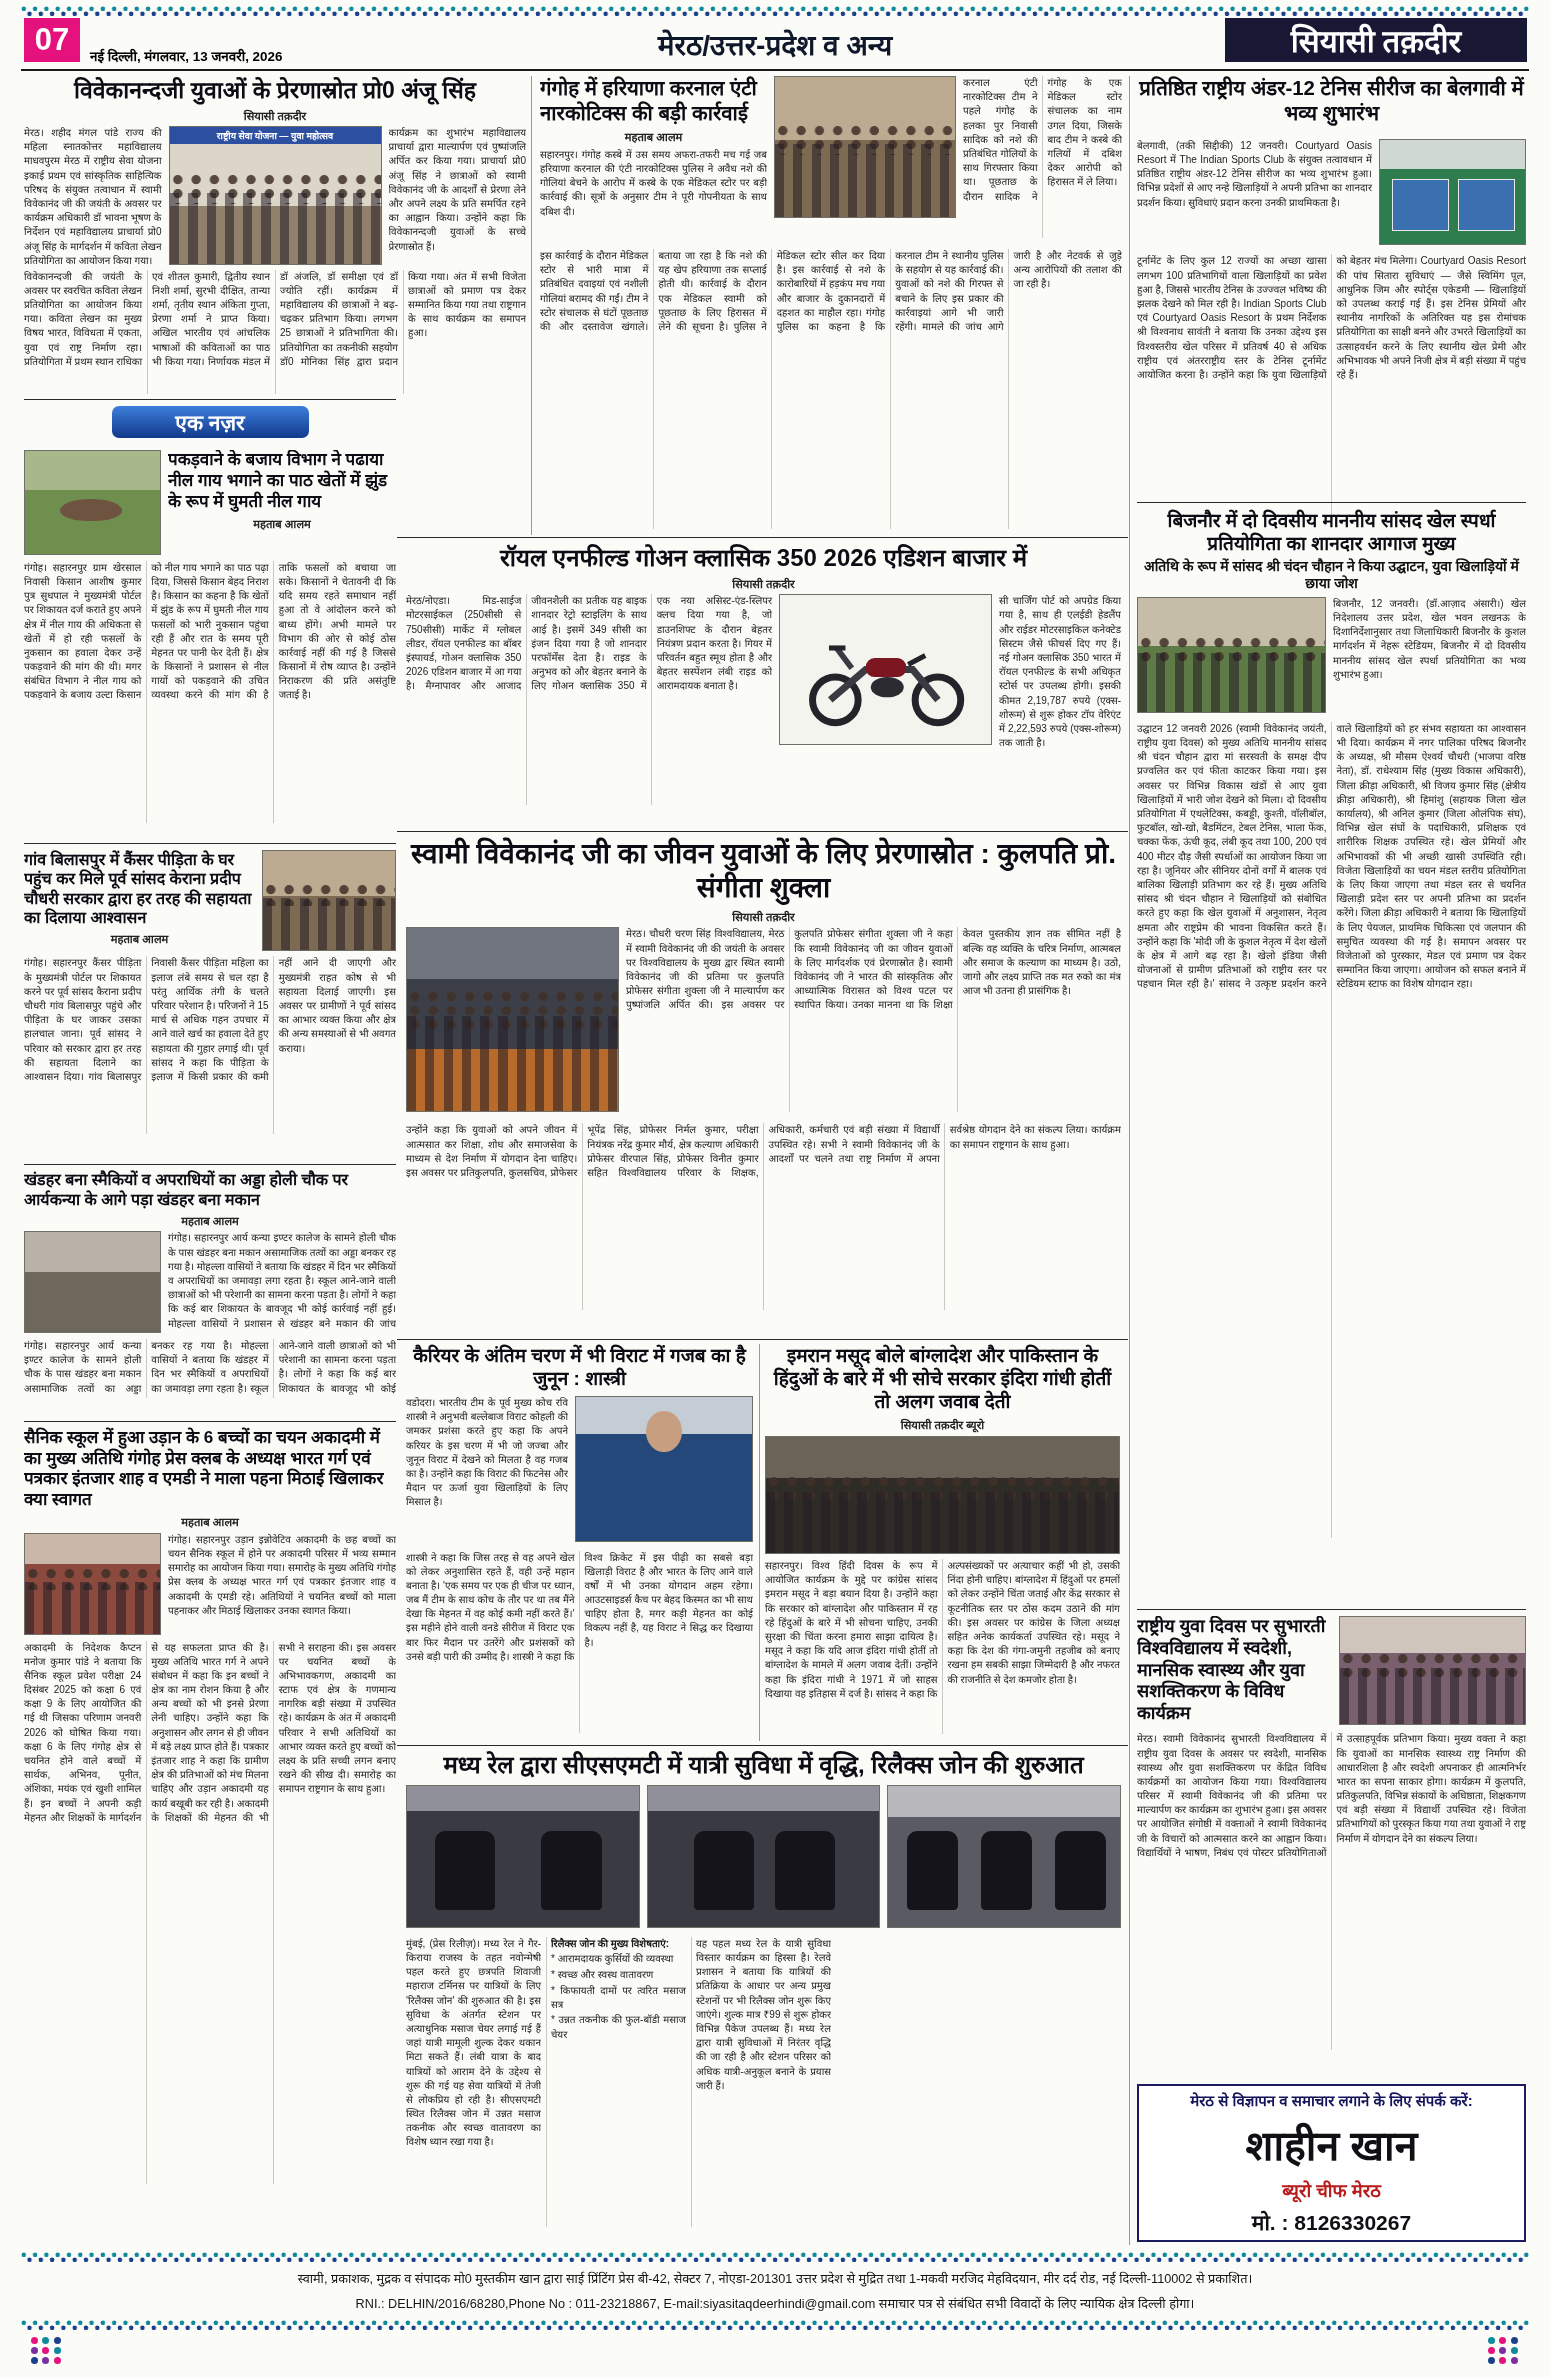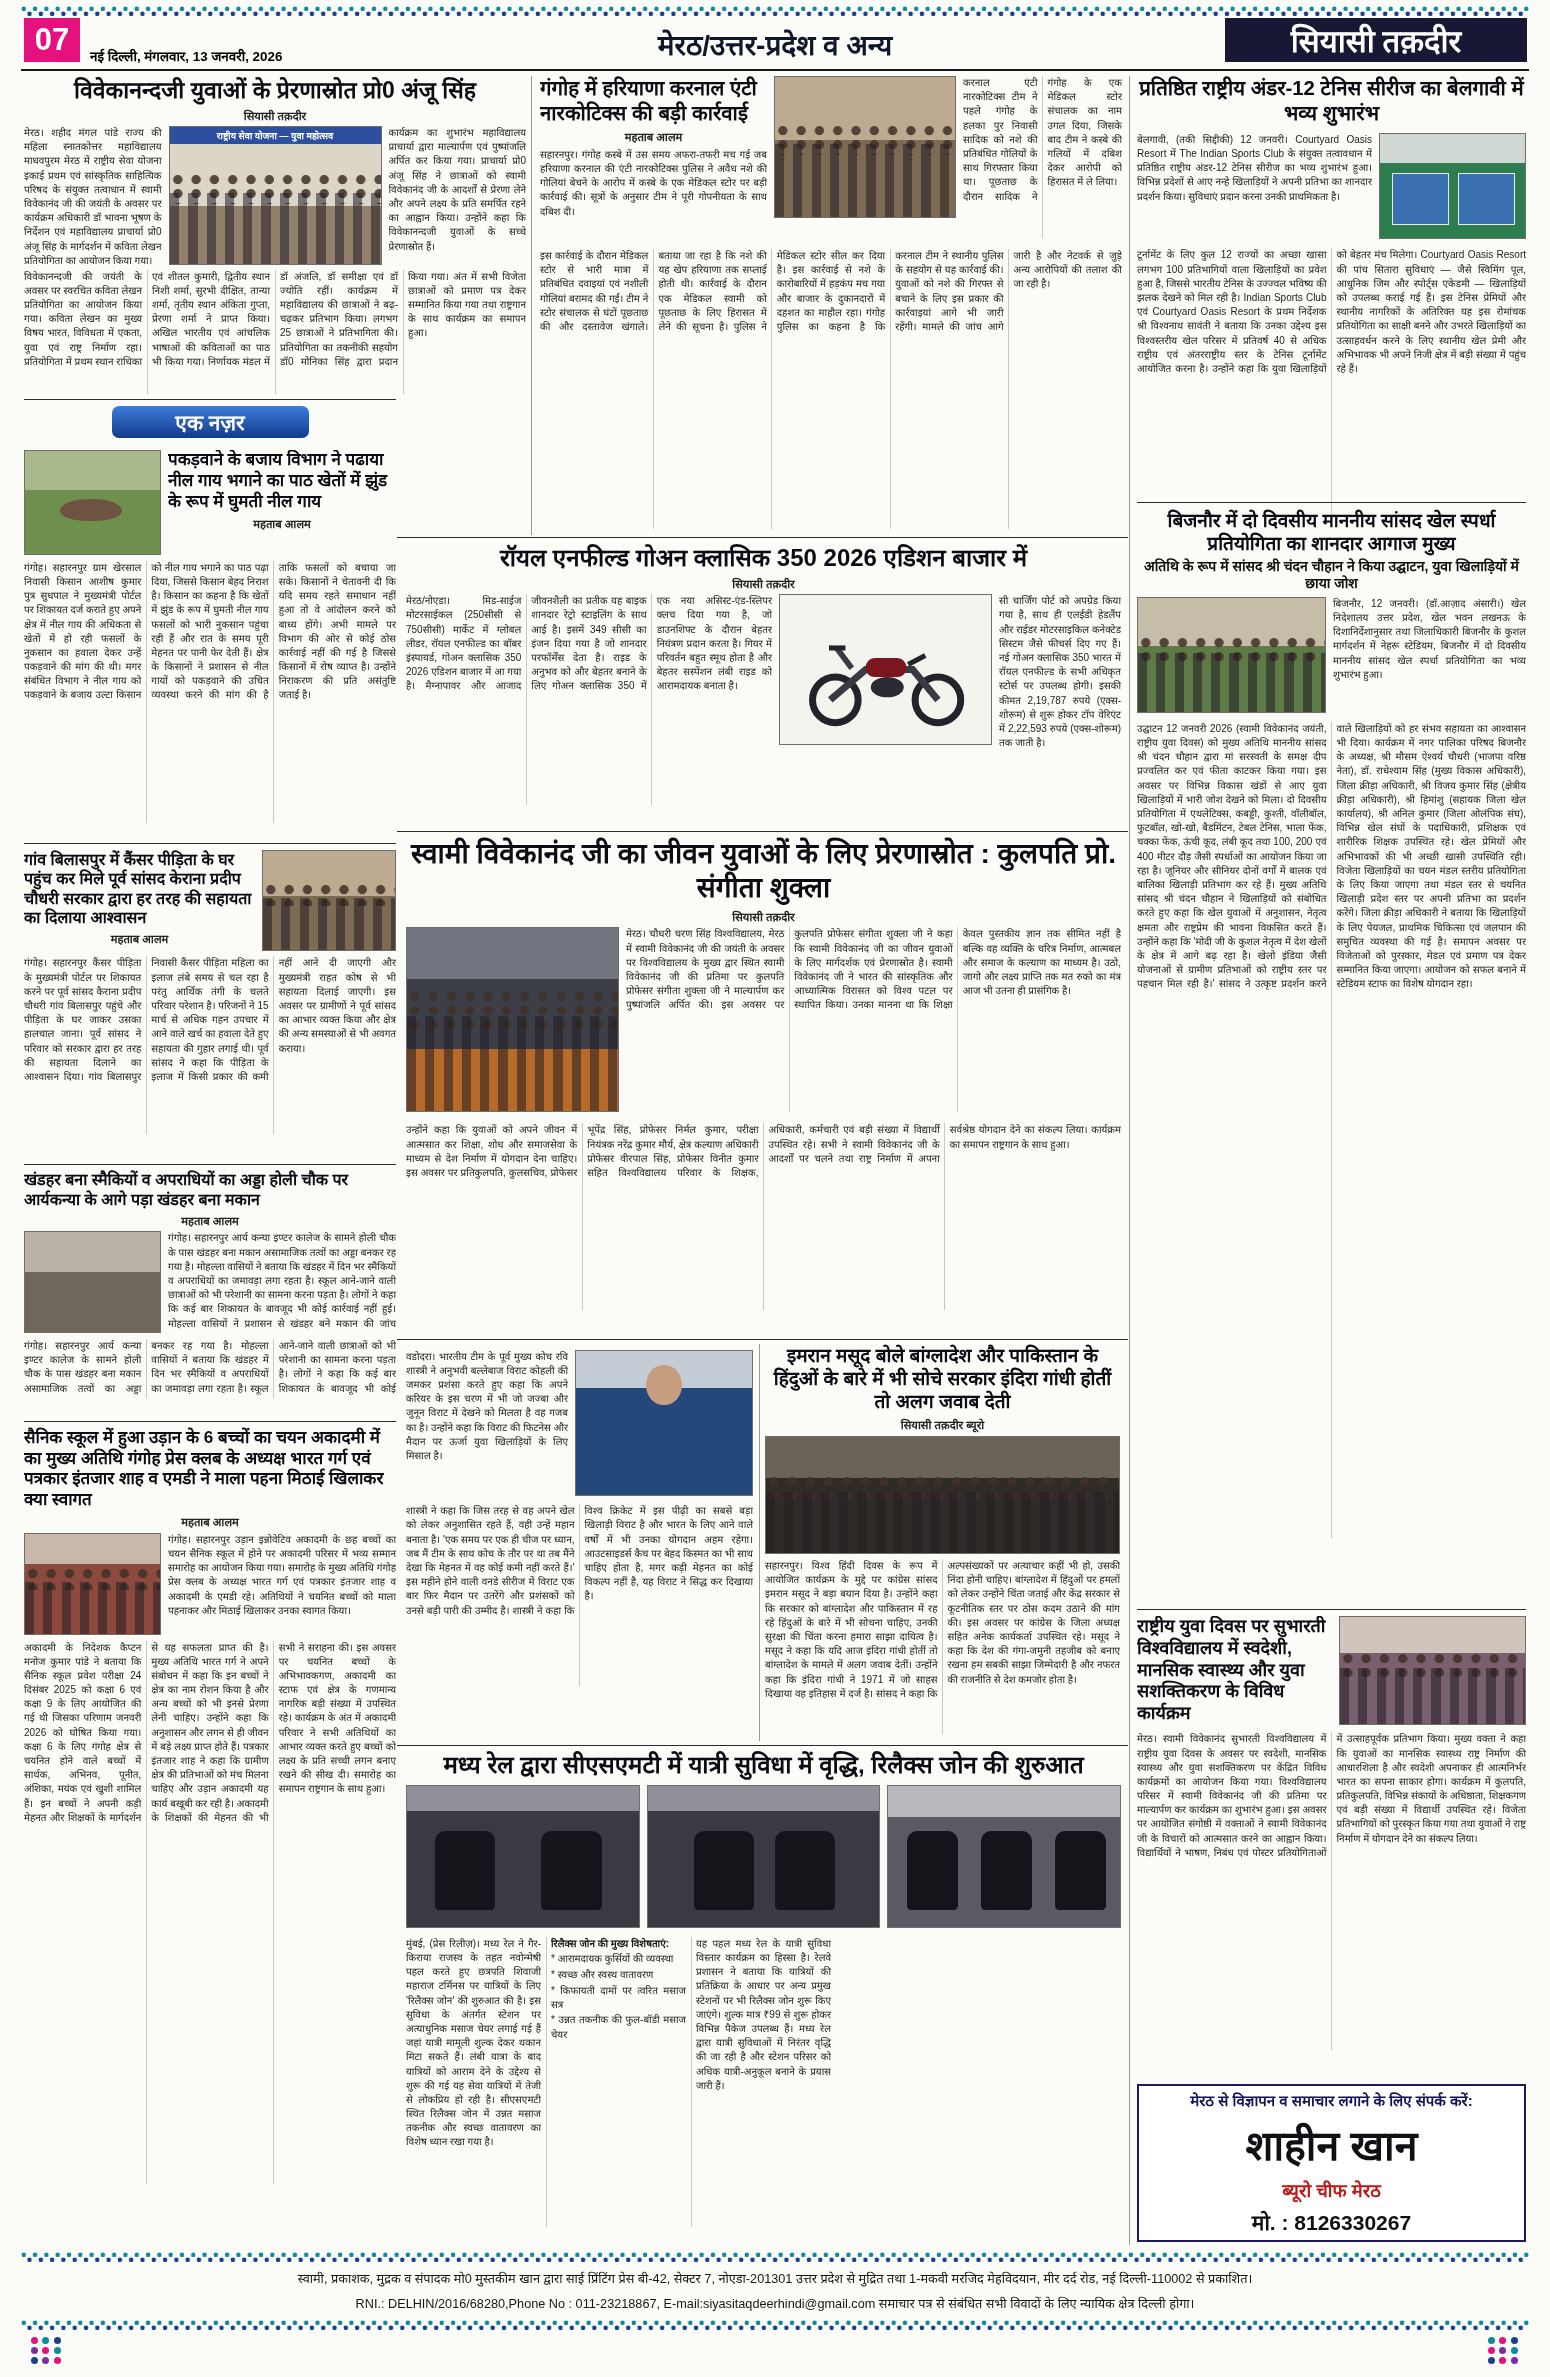--- a/index.html
+++ b/index.html
@@ -115,21 +115,21 @@
       <div class="photo ph-crowd ppl crowdheads" style="width:180px;height:140px;"></div>
       <div class="body colfill cols2" style="height:162px;">करनाल एंटी नारकोटिक्स टीम ने पहले गंगोह के हलका पुर निवासी सादिक को नशे की प्रतिबंधित गोलियों के साथ गिरफ्तार किया था। पूछताछ के दौरान सादिक ने गंगोह के एक मेडिकल स्टोर संचालक का नाम उगल दिया, जिसके बाद टीम ने कस्बे की गलियों में दबिश देकर आरोपी को हिरासत में ले लिया।</div>
     </div>
     <div class="body cols5" style="height:280px;margin-top:7px;">इस कार्रवाई के दौरान मेडिकल स्टोर से भारी मात्रा में प्रतिबंधित दवाइयां एवं नशीली गोलियां बरामद की गईं। टीम ने स्टोर संचालक से घंटों पूछताछ की और दस्तावेज खंगाले। बताया जा रहा है कि नशे की यह खेप हरियाणा तक सप्लाई होती थी। कार्रवाई के दौरान एक मेडिकल स्वामी को पूछताछ के लिए हिरासत में लेने की सूचना है। पुलिस ने मेडिकल स्टोर सील कर दिया है। इस कार्रवाई से नशे के कारोबारियों में हड़कंप मच गया और बाजार के दुकानदारों में दहशत का माहौल रहा। गंगोह पुलिस का कहना है कि करनाल टीम ने स्थानीय पुलिस के सहयोग से यह कार्रवाई की। युवाओं को नशे की गिरफ्त से बचाने के लिए इस प्रकार की कार्रवाइयां आगे भी जारी रहेंगी। मामले की जांच आगे जारी है और नेटवर्क से जुड़े अन्य आरोपियों की तलाश की जा रही है।</div>
   </section>
 
   <div class="vrule abs" style="left:1129px;top:76px;height:2169px;"></div>
 
   <section class="abs" style="left:1137px;top:76px;width:389px;height:450px;overflow:hidden;">
     <h2 class="hl" style="font-size:20.4px;">प्रतिष्ठित राष्ट्रीय अंडर-12 टेनिस सीरीज का बेलगावी में भव्य शुभारंभ</h2>
-    <div class="row" style="height:110px;margin-top:7px;">
+    <div class="row" style="height:110px;margin-top:13px;">
       <div class="body colfill">बेलगावी, (तकी सिद्दीकी) 12 जनवरी। Courtyard Oasis Resort में The Indian Sports Club के संयुक्त तत्वावधान में प्रतिष्ठित राष्ट्रीय अंडर-12 टेनिस सीरीज का भव्य शुभारंभ हुआ। विभिन्न प्रदेशों से आए नन्हे खिलाड़ियों ने अपनी प्रतिभा का शानदार प्रदर्शन किया। सुविधाएं प्रदान करना उनकी प्राथमिकता है।</div>
       <div class="photo ph-tennis" style="width:145px;height:104px;">
         <div class="court" style="left:8%;top:38%;width:38%;height:48%;"></div>
         <div class="court" style="left:54%;top:38%;width:38%;height:48%;"></div>
       </div>
     </div>
     <div class="body cols2" style="height:271px;margin-top:5.6px;">टूर्नामेंट के लिए कुल 12 राज्यों का अच्छा खासा लगभग 100 प्रतिभागियों वाला खिलाड़ियों का प्रवेश हुआ है, जिससे भारतीय टेनिस के उज्ज्वल भविष्य की झलक देखने को मिल रही है। Indian Sports Club एवं Courtyard Oasis Resort के प्रथम निर्देशक श्री विश्वनाथ सावंती ने बताया कि उनका उद्देश्य इस विश्वस्तरीय खेल परिसर में प्रतिवर्ष 40 से अधिक राष्ट्रीय एवं अंतरराष्ट्रीय स्तर के टेनिस टूर्नामेंट आयोजित करना है। उन्होंने कहा कि युवा खिलाड़ियों को बेहतर मंच मिलेगा। Courtyard Oasis Resort की पांच सितारा सुविधाएं — जैसे स्विमिंग पूल, आधुनिक जिम और स्पोर्ट्स एकेडमी — खिलाड़ियों को उपलब्ध कराई गई हैं। इस टेनिस प्रेमियों और स्थानीय नागरिकों के अतिरिक्त यह इस रोमांचक प्रतियोगिता का साक्षी बनने और उभरते खिलाड़ियों का उत्साहवर्धन करने के लिए स्थानीय खेल प्रेमी और अभिभावक भी अपने निजी क्षेत्र में बड़ी संख्या में पहुंच रहे हैं।</div>
   </section>
 
   <section class="abs" style="left:24px;top:399px;width:372px;height:1846px;overflow:hidden;border-top:1.4px solid #2a2a2a;padding-top:5.6px;">
@@ -210,20 +210,21 @@
     <h1 class="hl" style="font-size:28px;">स्वामी विवेकानंद जी का जीवन युवाओं के लिए प्रेरणास्रोत  : कुलपति प्रो. संगीता शुक्ला</h1>
     <div class="by">सियासी तक़दीर</div>
     <div class="row" style="height:189px;margin-top:2.8px;">
       <div class="photo ph-statue ppl crowdheads" style="width:211px;height:183px;"></div>
       <div class="body cols3 colfill" style="height:185px;">मेरठ। चौधरी चरण सिंह विश्वविद्यालय, मेरठ में स्वामी विवेकानंद जी की जयंती के अवसर पर विश्वविद्यालय के मुख्य द्वार स्थित स्वामी विवेकानंद जी की प्रतिमा पर कुलपति प्रोफेसर संगीता शुक्ला जी ने माल्यार्पण कर पुष्पांजलि अर्पित की। इस अवसर पर कुलपति प्रोफेसर संगीता शुक्ला जी ने कहा कि स्वामी विवेकानंद जी का जीवन युवाओं के लिए मार्गदर्शक एवं प्रेरणास्रोत है। स्वामी विवेकानंद जी ने भारत की सांस्कृतिक और आध्यात्मिक विरासत को विश्व पटल पर स्थापित किया। उनका मानना था कि शिक्षा केवल पुस्तकीय ज्ञान तक सीमित नहीं है बल्कि वह व्यक्ति के चरित्र निर्माण, आत्मबल और समाज के कल्याण का माध्यम है। उठो, जागो और लक्ष्य प्राप्ति तक मत रुको का मंत्र आज भी उतना ही प्रासंगिक है।</div>
     </div>
     <div class="body cols4" style="height:187px;margin-top:7px;">उन्होंने कहा कि युवाओं को अपने जीवन में आत्मसात कर शिक्षा, शोध और समाजसेवा के माध्यम से देश निर्माण में योगदान देना चाहिए। इस अवसर पर प्रतिकुलपति, कुलसचिव, प्रोफेसर भूपेंद्र सिंह, प्रोफेसर निर्मल कुमार, परीक्षा नियंत्रक नरेंद्र कुमार मौर्य, क्षेत्र कल्याण अधिकारी प्रोफेसर वीरपाल सिंह, प्रोफेसर विनीत कुमार सहित विश्वविद्यालय परिवार के शिक्षक, अधिकारी, कर्मचारी एवं बड़ी संख्या में विद्यार्थी उपस्थित रहे। सभी ने स्वामी विवेकानंद जी के आदर्शों पर चलने तथा राष्ट्र निर्माण में अपना सर्वश्रेष्ठ योगदान देने का संकल्प लिया। कार्यक्रम का समापन राष्ट्रगान के साथ हुआ।</div>
   </section>
 
   <section class="abs" style="left:406px;top:1344px;width:347px;height:397px;overflow:hidden;">
+    <h2 class="hl" style="font-size:19px;">कैरियर के अंतिम चरण में भी विराट में गजब का है जुनून : शास्त्री</h2>
     <div class="row" style="height:149px;margin-top:5.6px;">
       <div class="body colfill">वडोदरा। भारतीय टीम के पूर्व मुख्य कोच रवि शास्त्री ने अनुभवी बल्लेबाज विराट कोहली की जमकर प्रशंसा करते हुए कहा कि अपने करियर के इस चरण में भी जो जज्बा और जुनून विराट में देखने को मिलता है वह गजब का है। उन्होंने कहा कि विराट की फिटनेस और मैदान पर ऊर्जा युवा खिलाड़ियों के लिए मिसाल है।</div>
       <div class="photo ph-shastri" style="width:176px;height:144px;">
         <div class="head"></div>
       </div>
     </div>
     <div class="body cols2" style="height:182px;margin-top:5.6px;">शास्त्री ने कहा कि जिस तरह से वह अपने खेल को लेकर अनुशासित रहते हैं, वही उन्हें महान बनाता है। 'एक समय पर एक ही चीज पर ध्यान, जब मैं टीम के साथ कोच के तौर पर था तब मैंने देखा कि मेहनत में वह कोई कमी नहीं करते हैं।' इस महीने होने वाली वनडे सीरीज में विराट एक बार फिर मैदान पर उतरेंगे और प्रशंसकों को उनसे बड़ी पारी की उम्मीद है। शास्त्री ने कहा कि विश्व क्रिकेट में इस पीढ़ी का सबसे बड़ा खिलाड़ी विराट है और भारत के लिए आने वाले वर्षों में भी उनका योगदान अहम रहेगा। आउटसाइडर्स कैच पर बेहद किस्मत का भी साथ चाहिए होता है, मगर कड़ी मेहनत का कोई विकल्प नहीं है, यह विराट ने सिद्ध कर दिखाया है।</div>
   </section>
 
   <div class="vrule abs" style="left:759px;top:1344px;height:397px;"></div>

